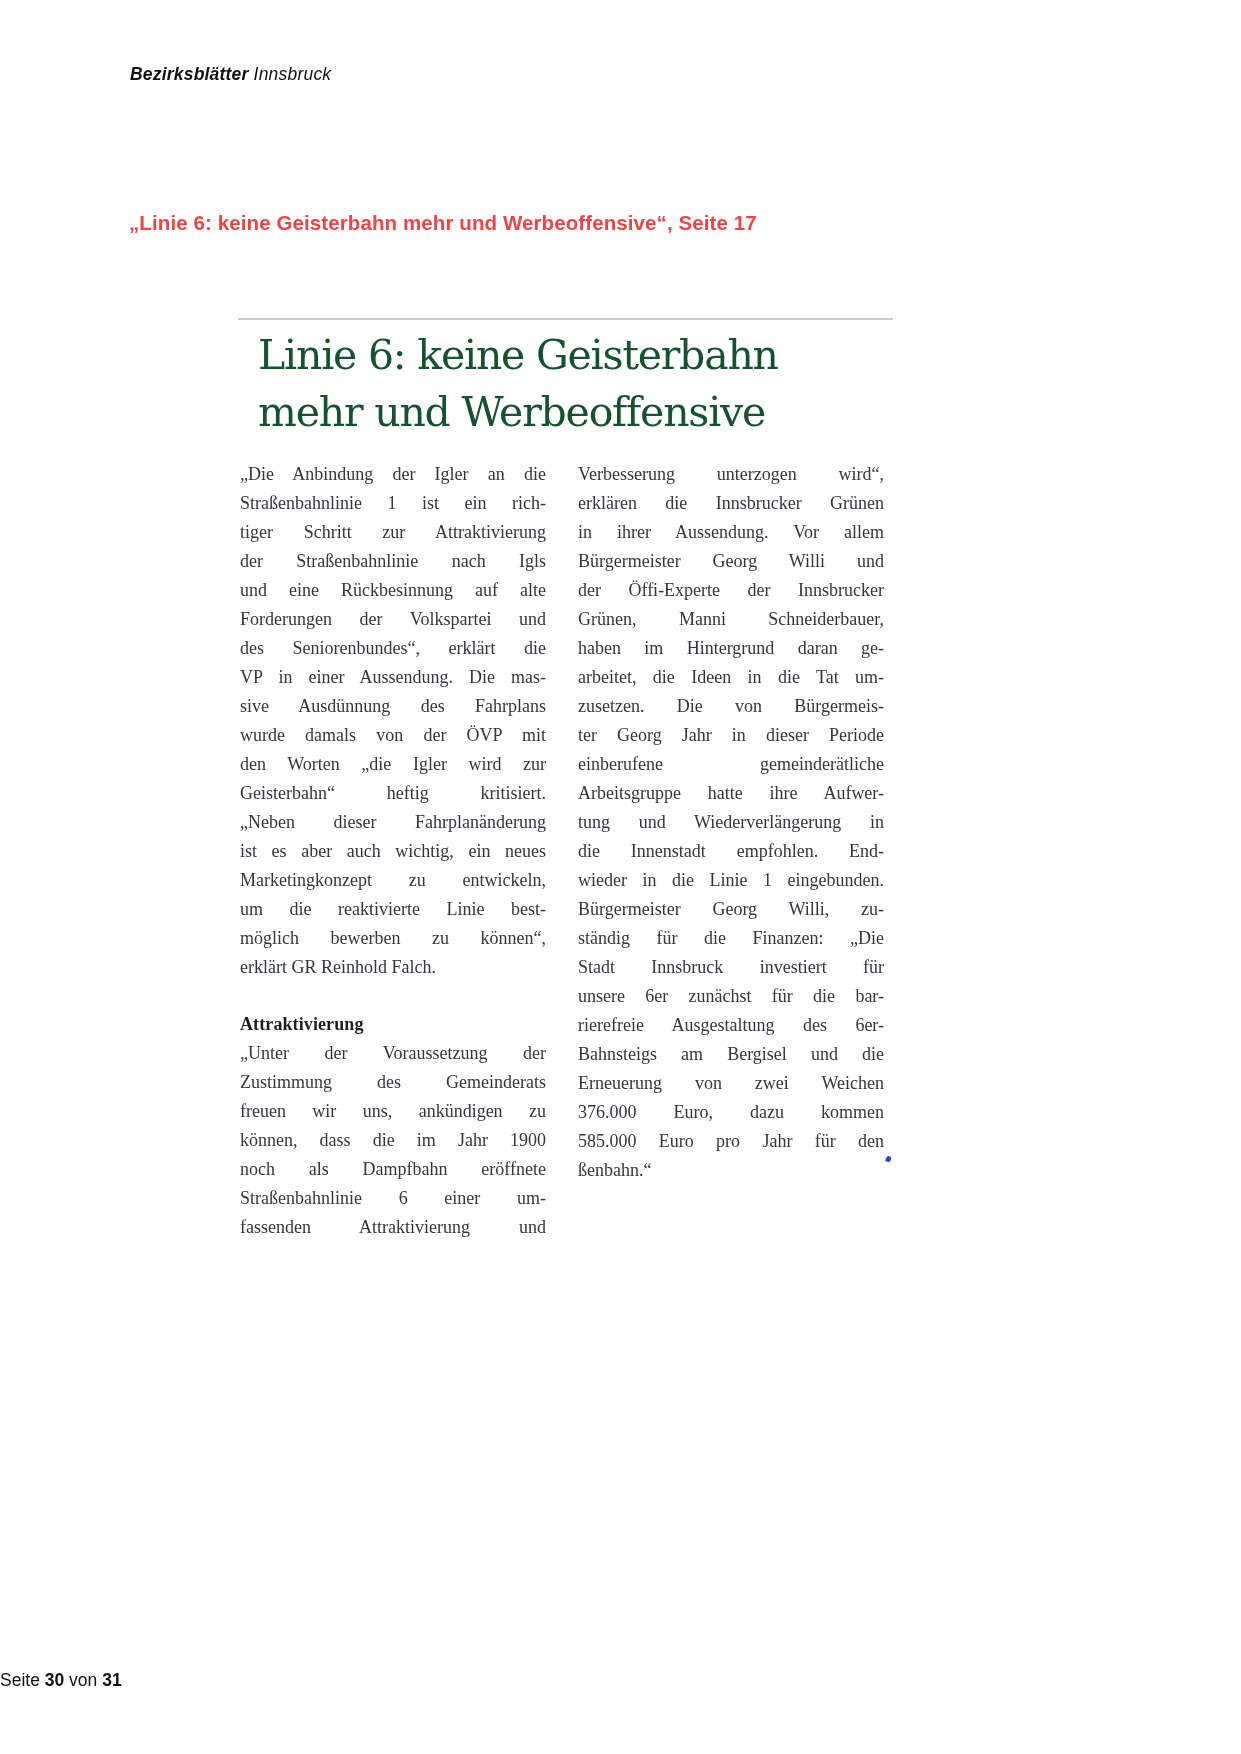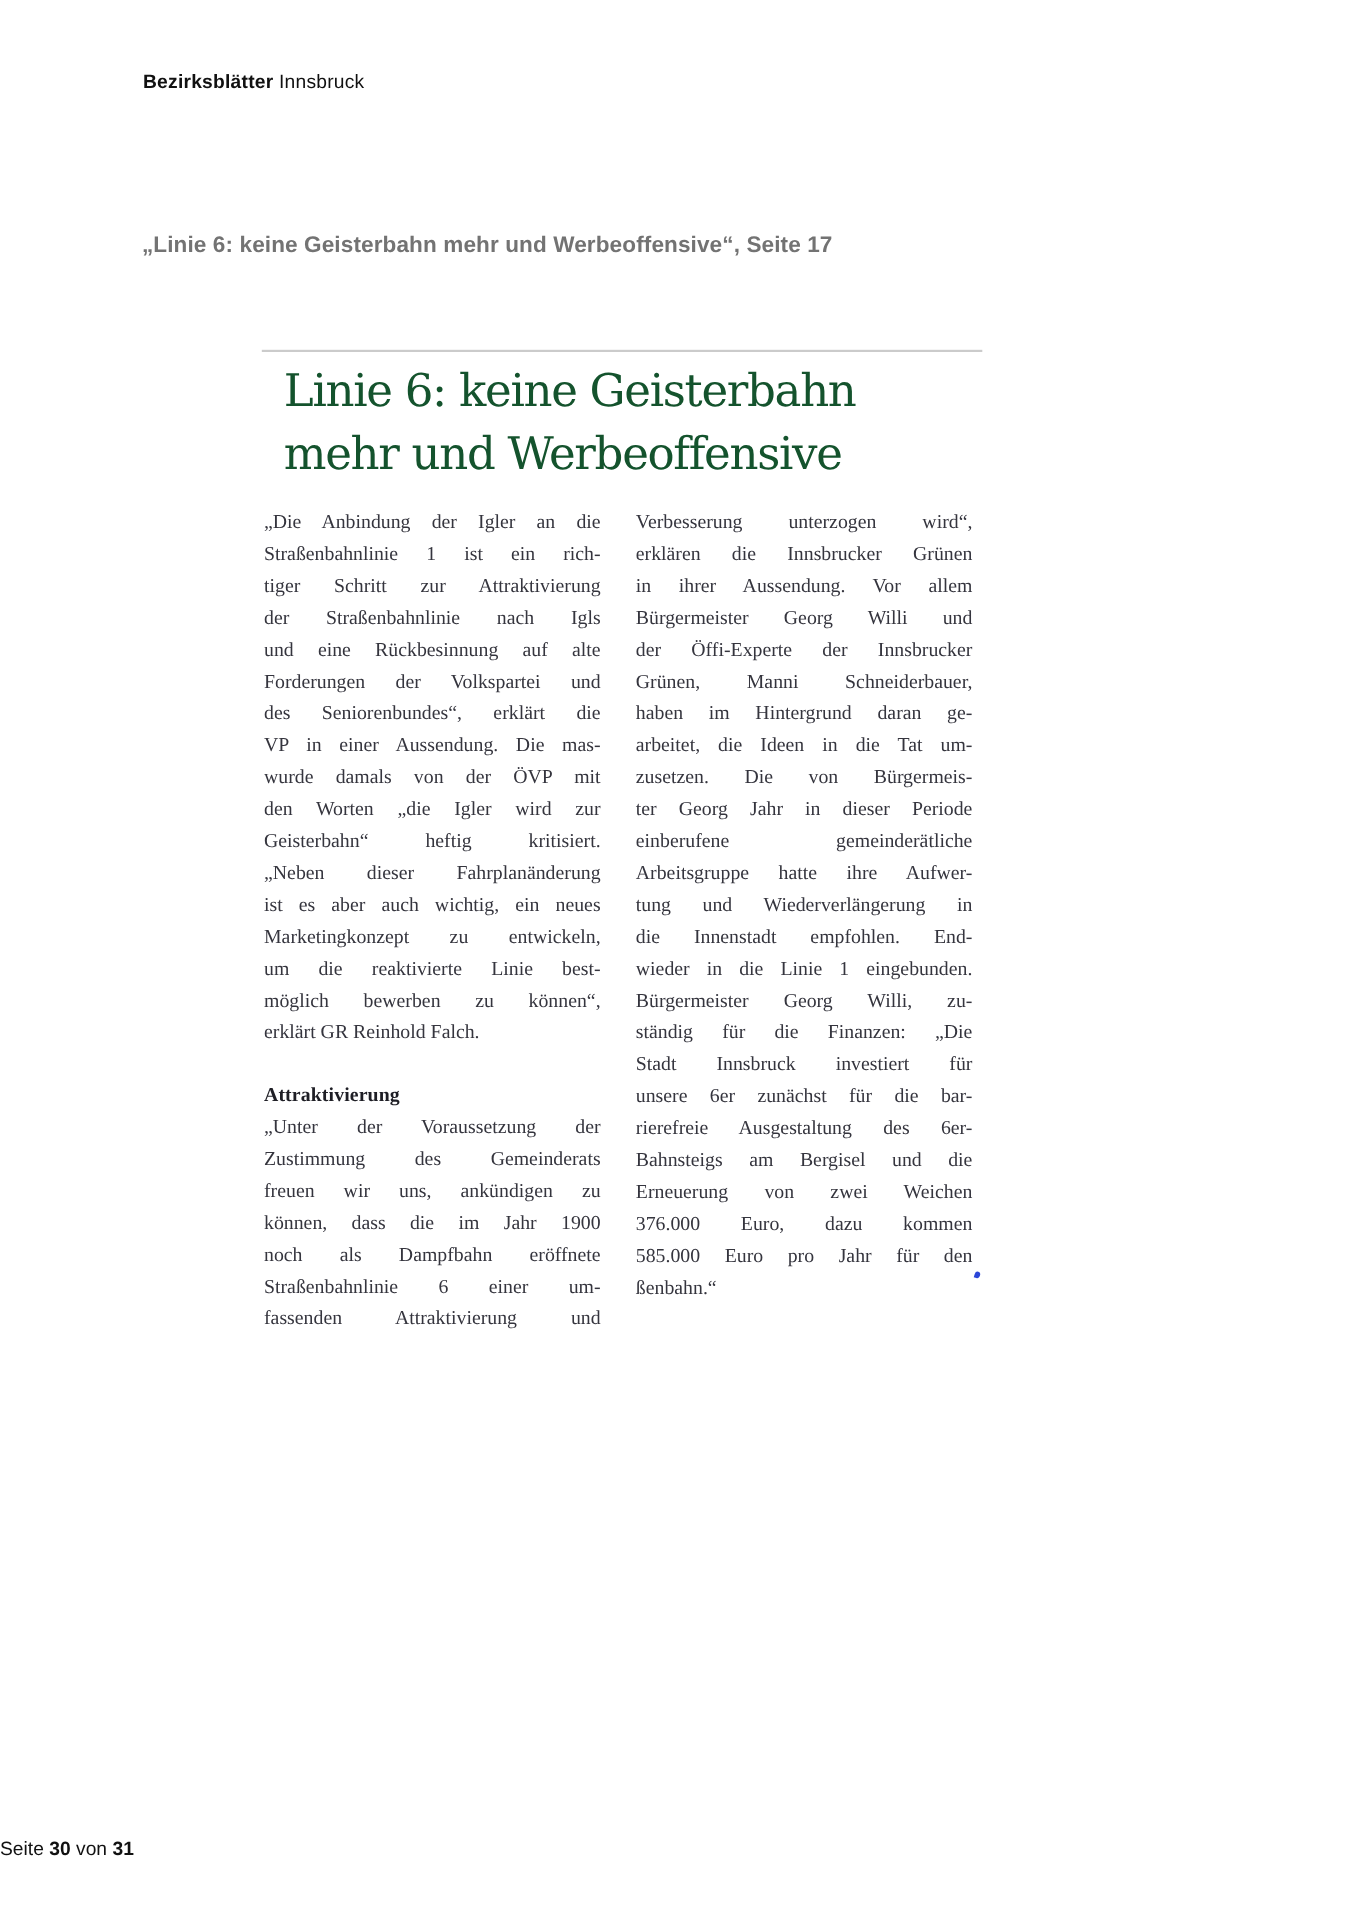--- a/index.html
+++ b/index.html
@@ -14,32 +14,33 @@
   }
 
   
   .brand {
     position: absolute;
     left: 130px;
     top: 64px;
     font-size: 17.5px;
     letter-spacing: 0.2px;
     color: #111;
+    font-style: italic;
   }
   .brand .bold { font-weight: bold; }
 
   
   .heading {
     position: absolute;
     left: 129px;
     top: 211px;
     margin: 0;
     font-size: 20.5px;
     font-weight: bold;
-    color: #737373;
+    color: #ef4444;
     letter-spacing: 0.1px;
   }
 
   
   .clipping {
     position: absolute;
     left: 238px;
     top: 318px;
     width: 655px;
   }
@@ -125,20 +126,21 @@
       <div class="col left">
         <div class="lines">
             <div class="line">„Die Anbindung der Igler an die</div>
             <div class="line">Straßenbahnlinie 1 ist ein rich-</div>
             <div class="line">tiger Schritt zur Attraktivierung</div>
             <div class="line">der Straßenbahnlinie nach Igls</div>
             <div class="line">und eine Rückbesinnung auf alte</div>
             <div class="line">Forderungen der Volkspartei und</div>
             <div class="line">des Seniorenbundes“, erklärt die</div>
             <div class="line">VP in einer Aussendung. Die mas-</div>
+            <div class="line">sive Ausdünnung des Fahrplans</div>
             <div class="line">wurde damals von der ÖVP mit</div>
             <div class="line">den Worten „die Igler wird zur</div>
             <div class="line">Geisterbahn“ heftig kritisiert.</div>
             <div class="line">„Neben dieser Fahrplanänderung</div>
             <div class="line">ist es aber auch wichtig, ein neues</div>
             <div class="line">Marketingkonzept zu entwickeln,</div>
             <div class="line">um die reaktivierte Linie best-</div>
             <div class="line">möglich bewerben zu können“,</div>
             <div class="line flush">erklärt GR Reinhold Falch.</div>
           </div>

